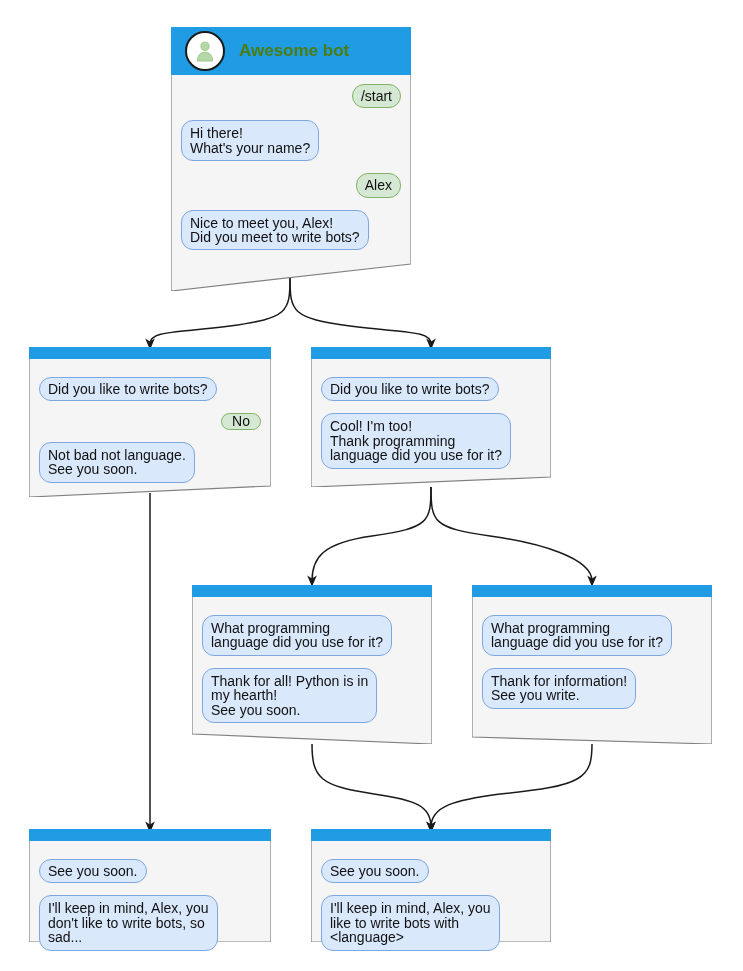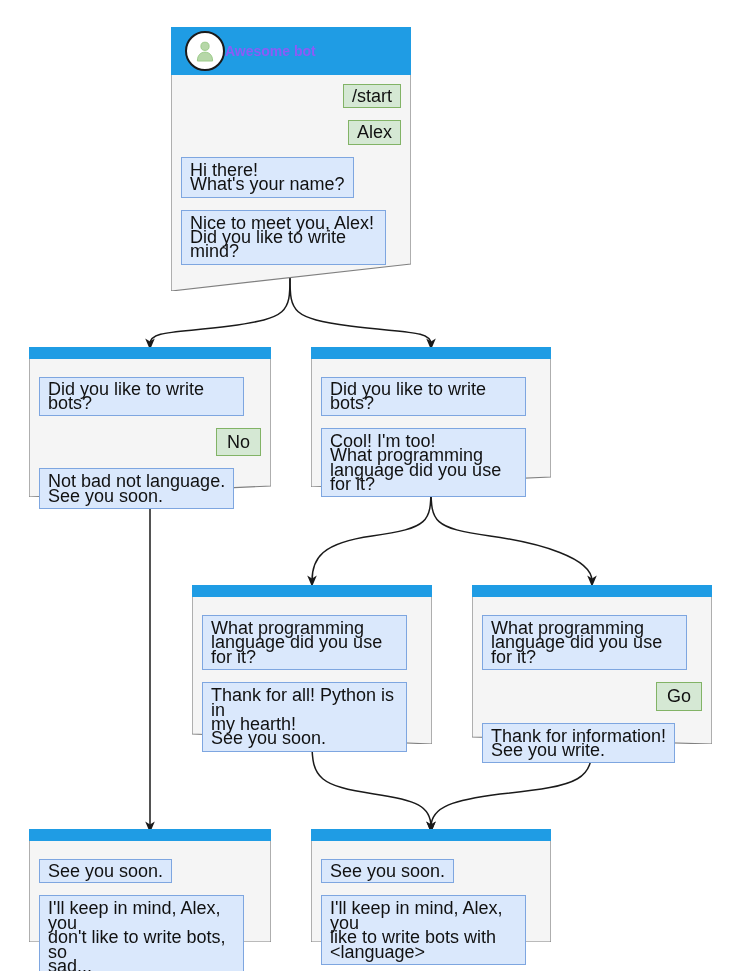--- a/index.html
+++ b/index.html
@@ -59,54 +59,55 @@
     border-radius: 50%;
     background: #ffffff;
     border: 2px solid #1a1a1a;
     display: flex;
     align-items: center;
     justify-content: center;
     flex: none;
   }
   .avatar svg { display: block; }
   .bot-title {
-    color: #8b5cf6;
-    font-size: 14px;
+    color: #4d7c0f;
+    font-size: 17px;
     font-weight: bold;
+    margin-left: 14px;
     white-space: nowrap;
   }
   .msgs {
     position: relative;
     padding: 9px 10px 0 10px;
     box-sizing: border-box;
   }
   .row {
     display: flex;
     margin-bottom: 12px;
   }
   .row.left  { justify-content: flex-start; }
   .row.right { justify-content: flex-end; }
   .bubble {
-    font-size: 18px;
+    font-size: 14px;
     line-height: 14.4px;
     color: #111111;
     padding: 5px 8px 5px 8px;
-    border-radius: 0;
+    border-radius: 12px;
     white-space: pre-line;
     max-width: 205px;
     box-sizing: border-box;
   }
   .bubble.bot {
     background: #dae8fc;
     border: 1px solid #7ea6e0;
   }
   .bubble.user {
     background: #d5e8d4;
     border: 1px solid #82b366;
-    padding: 6px 10px;
+    padding: 0 10px;
   }
   .bubble.small { padding: 4px 8px; }
 </style>
 </head>
 <body>
 
 <div id="canvas">
 
   <svg class="edges" viewBox="0 0 743 971" width="743" height="971">
     <defs>
@@ -145,30 +146,30 @@
             <circle cx="12" cy="7.3" r="4.1" fill="#b6d7a8" stroke="#9ccc8a" stroke-width="1"></circle>
             <path d="M4.4,22 C4.4,15.8 8,13.2 12,13.2 C16,13.2 19.6,15.8 19.6,22 Z" fill="#b6d7a8" stroke="#9ccc8a" stroke-width="1"></path>
           </svg>
         </div>
         <div class="bot-title">Awesome bot</div>
       </div>
       <div class="msgs">
         <div class="row right">
           <div class="bubble user small">/start</div>
         </div>
+        <div class="row left">
+          <div class="bubble bot">Hi there!
+What's your name?</div>
+        </div>
         <div class="row right">
           <div class="bubble user small">Alex</div>
         </div>
         <div class="row left">
-          <div class="bubble bot">Hi there!
-What's your name?</div>
-        </div>
-        <div class="row left">
           <div class="bubble bot">Nice to meet you, Alex!
-Did you like to write mind?</div>
+Did you meet to write bots?</div>
         </div>
       </div>
     </div>
   </div>
 
   <div class="node" style="left:29px; top:347px; width:242px; height:150px;">
     <svg class="node-shape" viewBox="0 0 242 150" preserveAspectRatio="none">
       <polygon points="0,0 242,0 242,139 0,150" fill="#f5f5f5" stroke="#808080" stroke-width="1.2"></polygon>
       <polygon points="0,0 242,0 242,12 0,12" fill="#1f9ce4" stroke="none"></polygon>
     </svg>
@@ -195,21 +196,21 @@
       <polygon points="0,0 240,0 240,12 0,12" fill="#1f9ce4" stroke="none"></polygon>
     </svg>
     <div class="node-inner">
       <div class="titlebar"></div>
       <div class="msgs">
         <div class="row left">
           <div class="bubble bot small">Did you like to write bots?</div>
         </div>
         <div class="row left">
           <div class="bubble bot">Cool! I'm too!
-What programming
+Thank programming
 language did you use for it?</div>
         </div>
       </div>
     </div>
   </div>
 
   <div class="node" style="left:192px; top:585px; width:240px; height:159px;">
     <svg class="node-shape" viewBox="0 0 240 159" preserveAspectRatio="none">
       <polygon points="0,0 240,0 240,159 0,149" fill="#f5f5f5" stroke="#808080" stroke-width="1.2"></polygon>
       <polygon points="0,0 240,0 240,12 0,12" fill="#1f9ce4" stroke="none"></polygon>
@@ -234,23 +235,20 @@
     <svg class="node-shape" viewBox="0 0 240 159" preserveAspectRatio="none">
       <polygon points="0,0 240,0 240,159 0,152" fill="#f5f5f5" stroke="#808080" stroke-width="1.2"></polygon>
       <polygon points="0,0 240,0 240,12 0,12" fill="#1f9ce4" stroke="none"></polygon>
     </svg>
     <div class="node-inner">
       <div class="titlebar"></div>
       <div class="msgs">
         <div class="row left">
           <div class="bubble bot">What programming
 language did you use for it?</div>
-        </div>
-        <div class="row right">
-          <div class="bubble user">Go</div>
         </div>
         <div class="row left">
           <div class="bubble bot">Thank for information!
 See you write.</div>
         </div>
       </div>
     </div>
   </div>
 
   <div class="node" style="left:29px; top:829px; width:242px; height:113px;">

